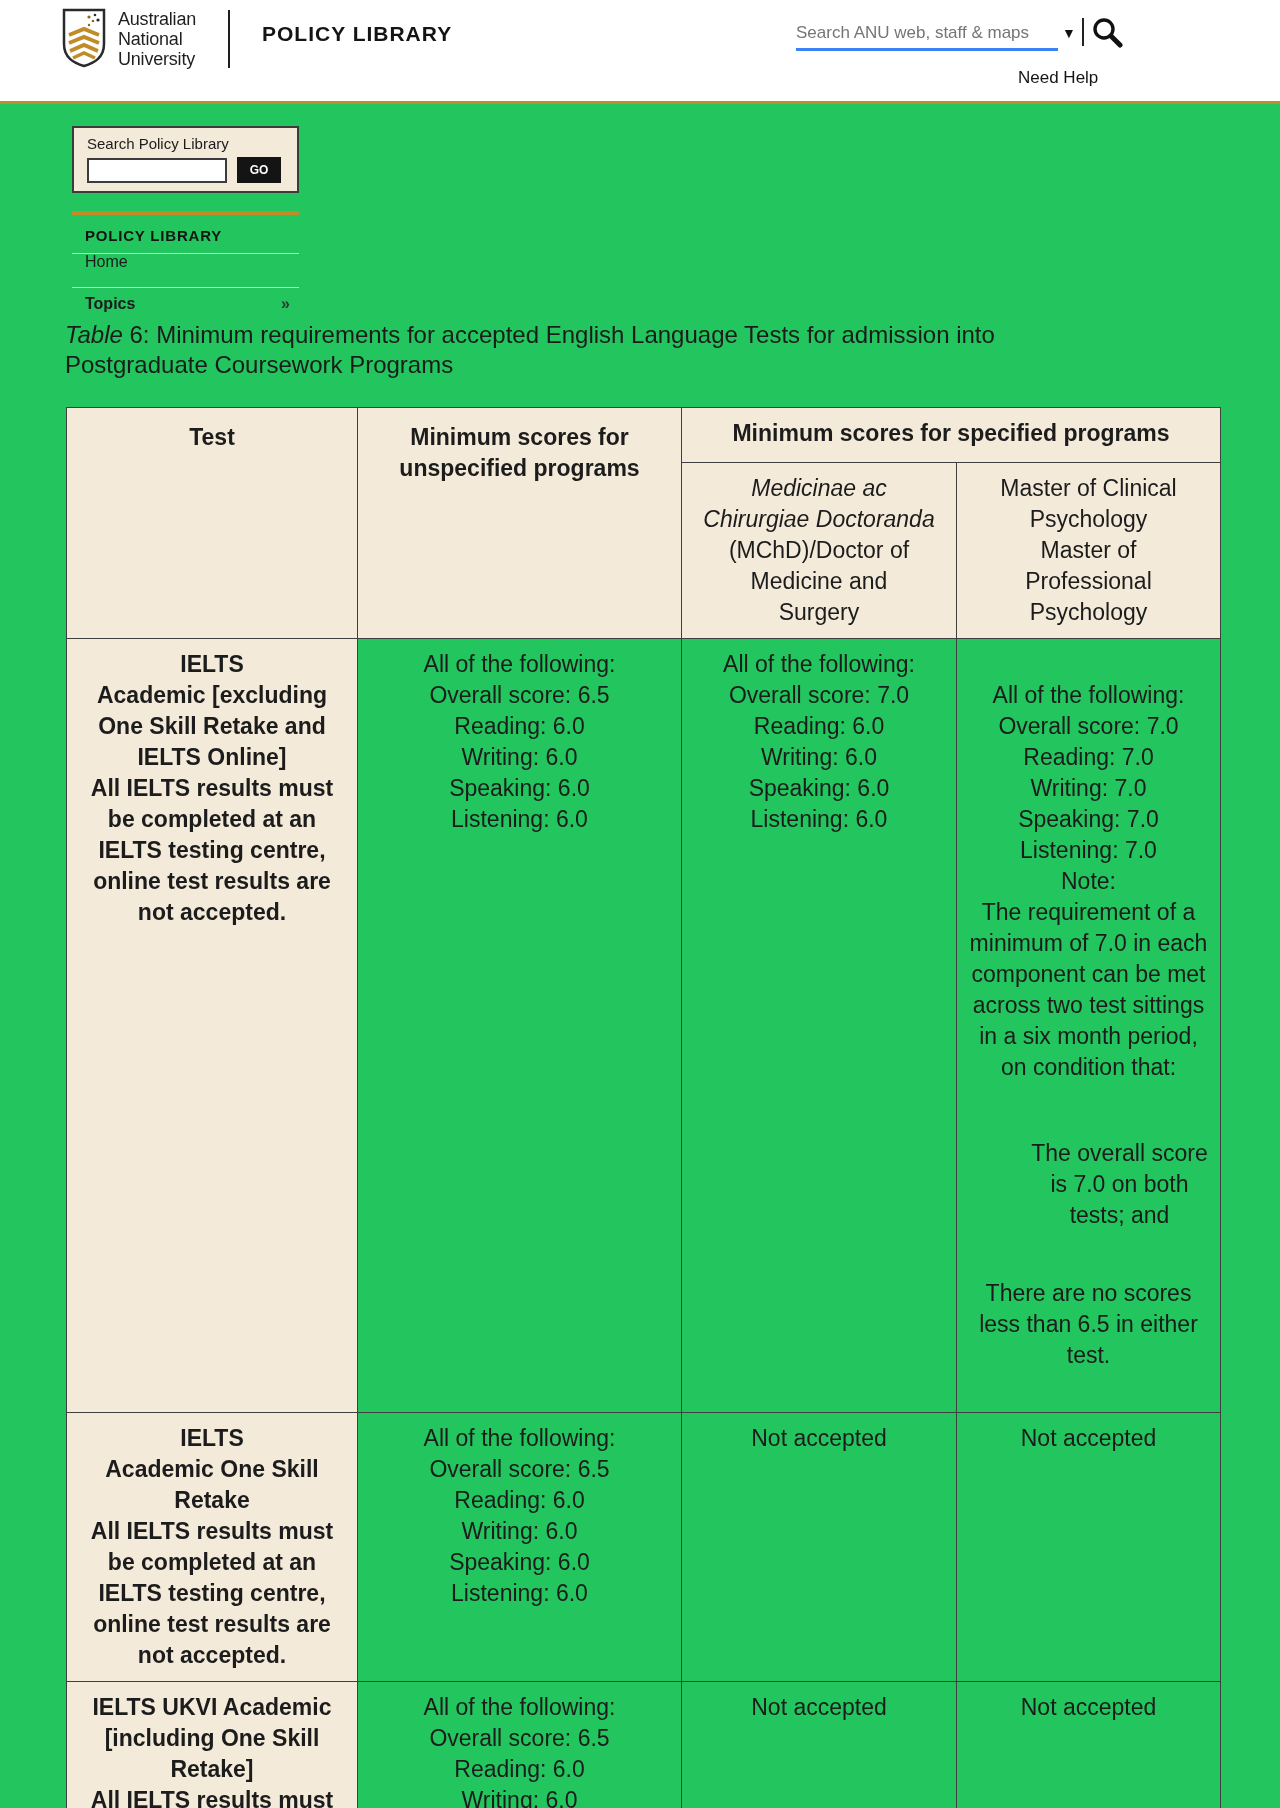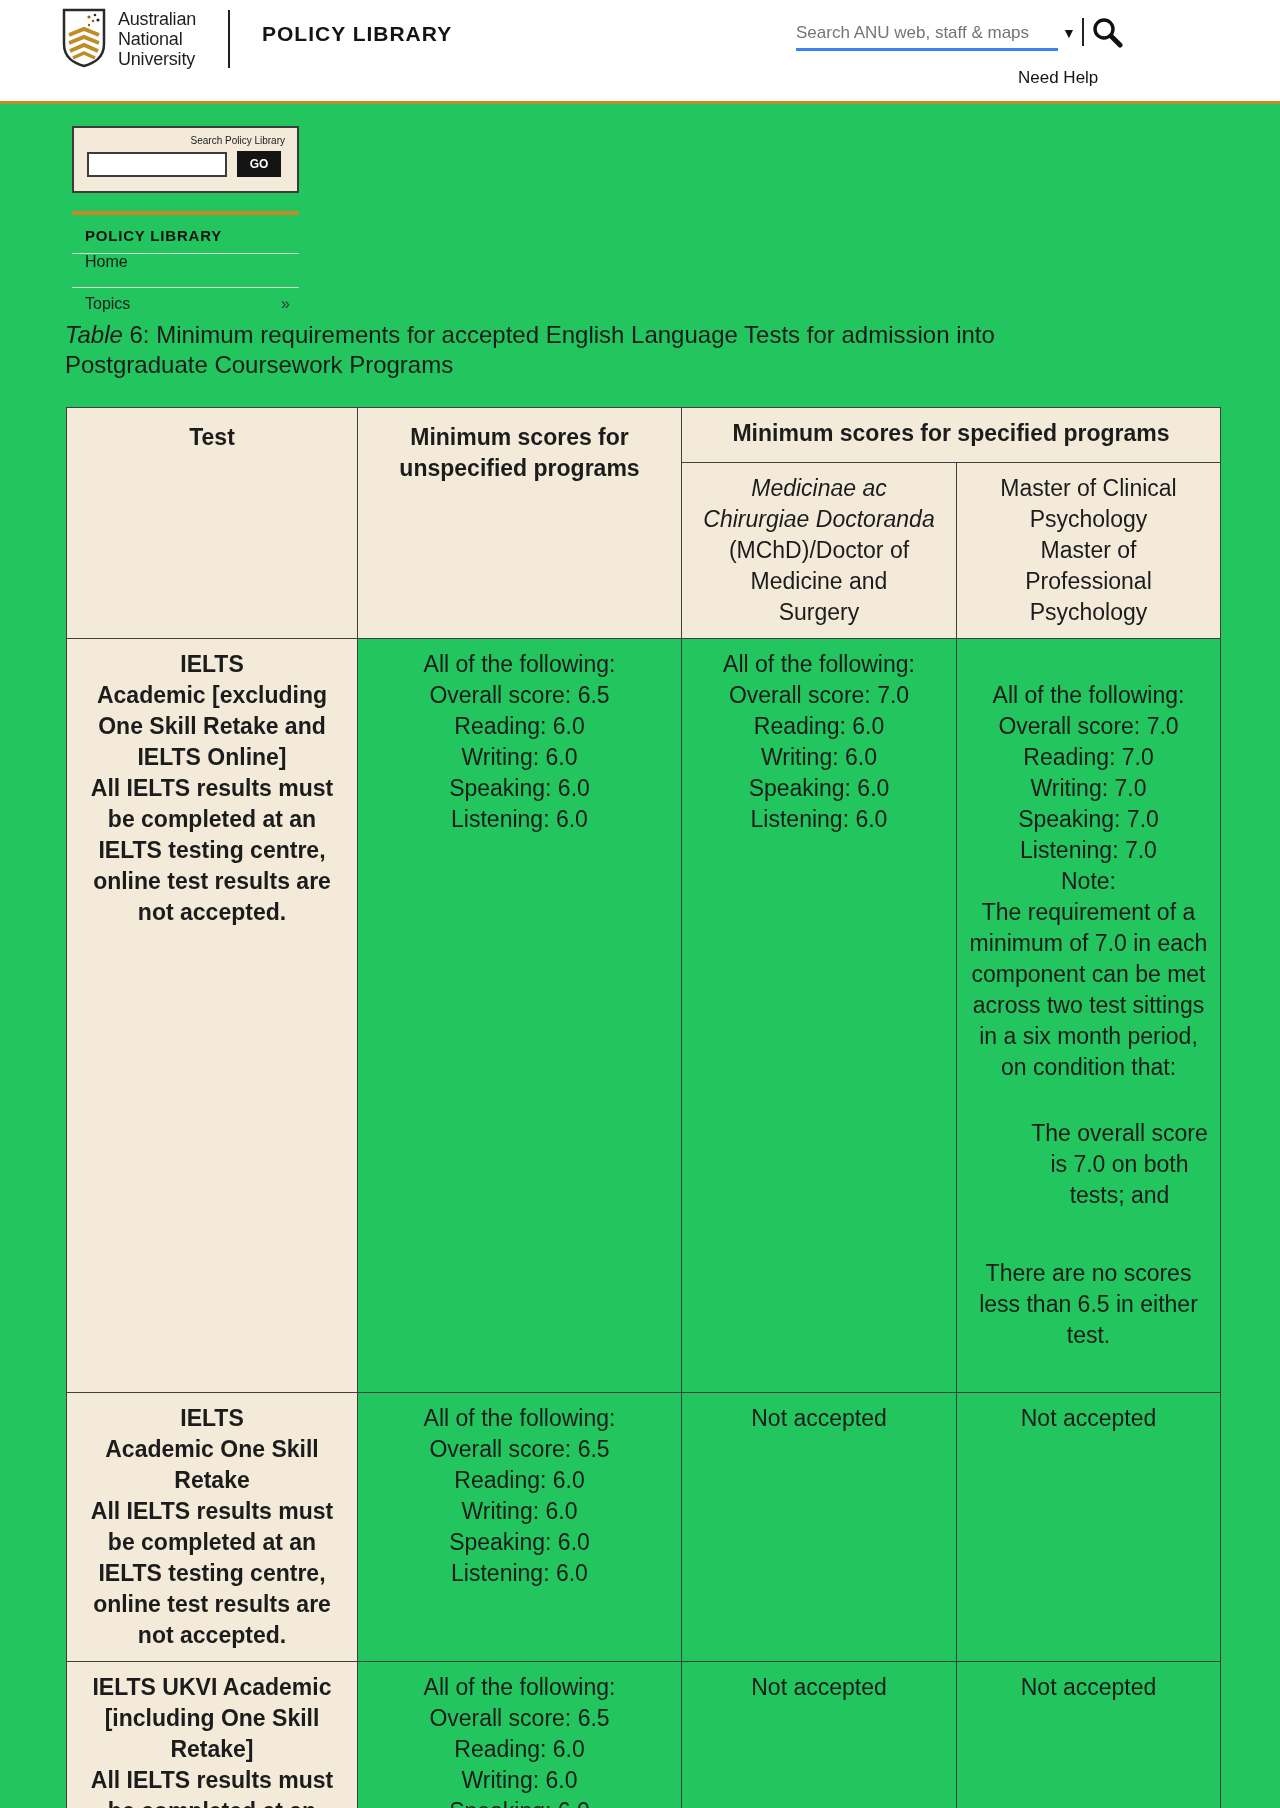--- a/index.html
+++ b/index.html
@@ -15,45 +15,45 @@
   .site-section { position:absolute; left:262px; top:22px; font-size:21px; font-weight:600; letter-spacing:1px; color:#141414; }
   .anu-search-input { position:absolute; left:796px; top:18px; width:262px; height:33px; border:none; border-bottom:3px solid #3b82f6; outline:none; font-family:"Liberation Sans",sans-serif; font-size:17px; color:#333; background:transparent; }
   .anu-search-input::placeholder { color:#757575; }
   .search-caret { position:absolute; left:1062px; top:25px; font-size:14px; color:#111; cursor:pointer; }
   .search-sep { position:absolute; left:1082px; top:18px; width:2px; height:28px; background:#222; }
   .search-btn { position:absolute; left:1090px; top:16px; width:34px; height:34px; background:none; border:none; cursor:pointer; }
   .need-help { position:absolute; left:1018px; top:68px; font-size:17px; font-weight:500; color:#141414; text-decoration:none; }
 
   
   .sb-searchbox { position:absolute; left:72px; top:126px; width:227px; height:67px; background:#f3ead9; border:2px solid #3c3c3c; padding:7px 12px 0 13px; }
-  .sb-search-label { font-size:10px; color:#1c1c1c;text-align:right; }
+  .sb-search-label { font-size:15px; color:#1c1c1c; }
   .sb-search-row { margin-top:5px; display:flex; align-items:center; }
   .sb-search-input { width:140px; height:25px; border:2px solid #3c3c3c; background:#fff; outline:none; font-family:"Liberation Sans",sans-serif; font-size:14px; padding:0 4px; }
   .sb-go { margin-left:10px; width:44px; height:26px; background:#141414; color:#fff; border:none; font-family:"Liberation Sans",sans-serif; font-size:12px; font-weight:700; cursor:pointer; }
   .sb-gold { position:absolute; left:72px; top:211px; width:227px; height:4px; background:#bf8c28; }
   .sb-heading { position:absolute; left:85px; top:227px; font-size:15px; font-weight:700; letter-spacing:0.8px; color:#141414; }
   .sb-div1 { position:absolute; left:72px; top:253px; width:227px; height:1px; background:#d4d4d4; }
   .sb-home { position:absolute; left:85px; top:253px; font-size:16px; color:#1c1c1c; text-decoration:none; }
   .sb-div2 { position:absolute; left:72px; top:287px; width:227px; height:1px; background:#d4d4d4; }
-  .sb-topics { position:absolute; left:85px; top:295px; width:205px; font-size:16px; color:#1c1c1c; text-decoration:none; display:flex; justify-content:space-between; }
+  .sb-topics { position:absolute; left:85px; top:295px; width:205px; font-size:16px; color:#1c1c1c; text-decoration:none; display:flex; justify-content:space-between;font-weight:bold; }
   .sb-topics .chev { font-size:16px; color:#333; }
 
   
   .page-title { position:absolute; left:332px; top:106px; width:640px; font-size:45px; line-height:53px; font-weight:600; color:#141414; }
   .table-caption { position:absolute; left:65px; top:320px; width:1010px; font-size:24px; line-height:30px; color:#1c1c1c; }
   .table-caption .ital { font-style:italic; }
 
   
   table.req { position:absolute; left:66px; top:407px; width:1154px; border-collapse:collapse; table-layout:fixed; }
   table.req th, table.req td { border:1px solid #3f3f3f; vertical-align:top; text-align:center; font-size:23px; line-height:31px; padding:10px 12px; white-space:pre-line; overflow:hidden; }
   table.req th { background:#f3ead9; font-weight:700; }
   table.req th.sub { font-weight:400; }
   table.req td.testcell { background:#f3ead9; font-weight:700; }
   .ital { font-style:italic; }
-  .note-indent { margin-left:62px; margin-top:4px; }
+  .note-indent { margin-left:62px; margin-top:24px; }
   .note-follow { margin-top:16px; }
 </style>
 </head>
 <body>
 
 <div class="page">
 
   <div class="topbar">
     <div class="logo-shield">
       <svg width="44" height="60" viewBox="0 0 44 60">

